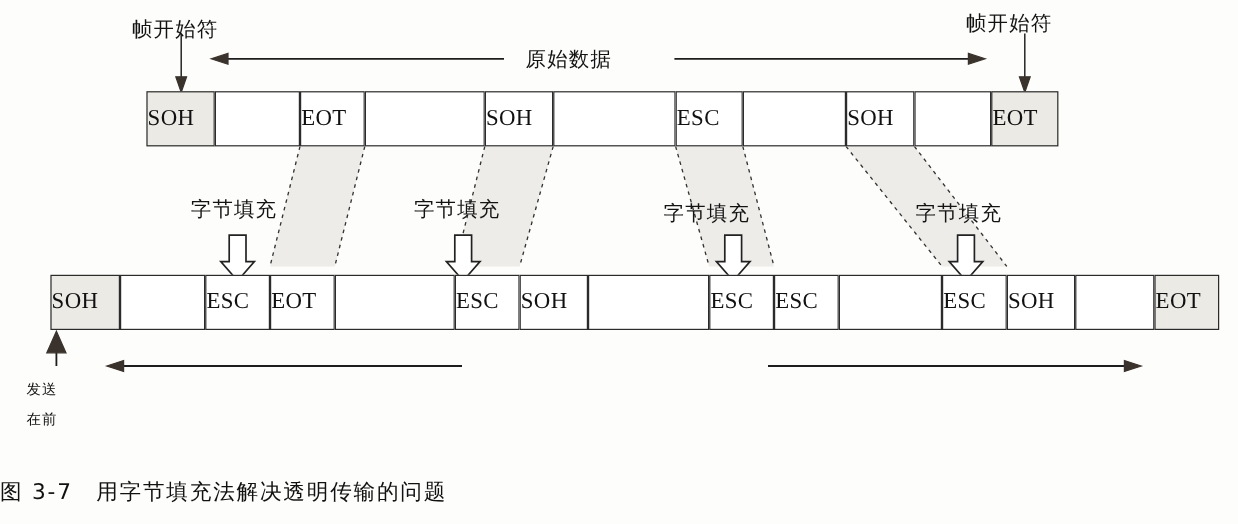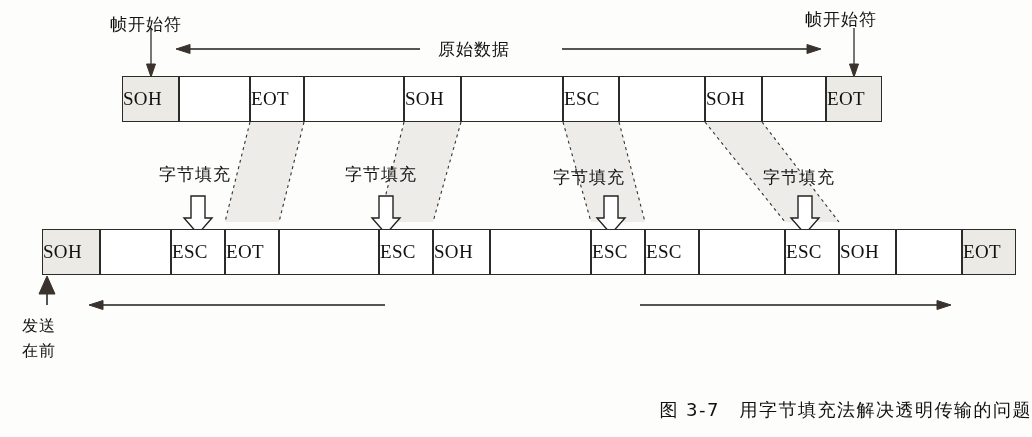--- a/index.html
+++ b/index.html
@@ -33,27 +33,27 @@
   
   .cn{
     font-family:"DejaVu Sans","Liberation Sans",sans-serif;
     font-size:17px;
     color:#131313;
     letter-spacing:1px;
     text-align:right;
   }
   .cn-small{
     font-family:"DejaVu Sans","Liberation Sans",sans-serif;
-    font-size:16px;
+    font-size:12px;
     letter-spacing:1px;
     color:#131313;
   }
   .caption{
     position:absolute;
-    left:0;width:1032px;text-align:right;
+    left:0;width:1032px;text-align:left;
     font-family:"DejaVu Sans","Liberation Sans",sans-serif;
     font-size:18px;
     letter-spacing:1.5px;
     color:#111;
   }
 
   .shade-poly{fill:#eeece8;stroke:none;}
   .dash{stroke:#333;stroke-width:1.1;stroke-dasharray:3 3.5;fill:none;}
   .solid{stroke:#1d1d1d;stroke-width:1.5;fill:none;}
   .thin{stroke:#1d1d1d;stroke-width:1.2;fill:none;}

